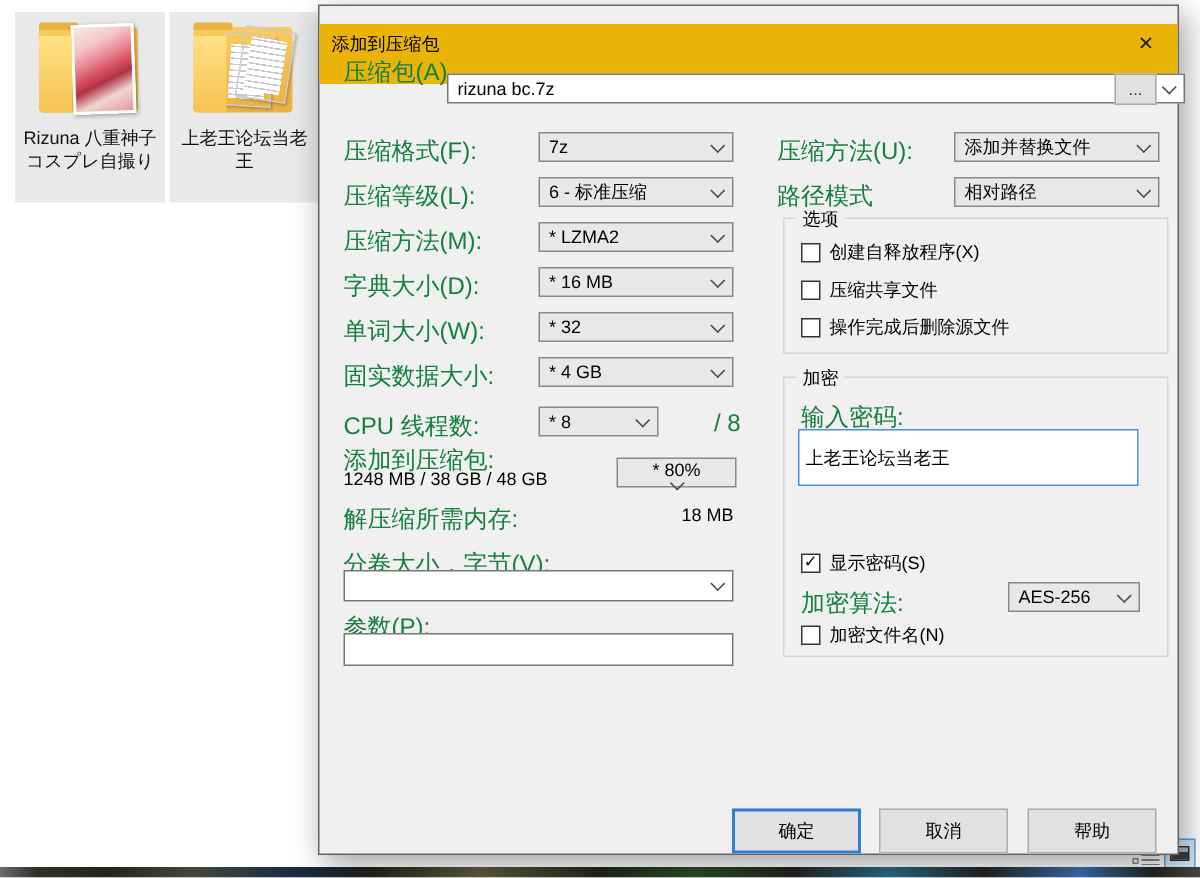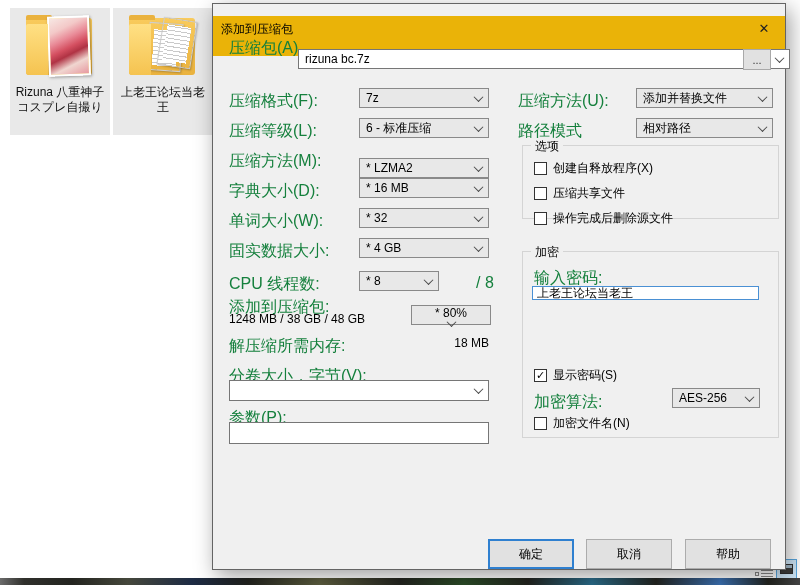--- a/index.html
+++ b/index.html
@@ -43,21 +43,21 @@
   .chev { width:7px; height:7px; border-right:1px solid #4a4a4a; border-bottom:1px solid #4a4a4a; transform:rotate(45deg) translate(-1px,-1px); flex:none; }
   .browse-btn { position:absolute; left:530px; top:45px; width:28px; height:21px; background:#e1e1e1; border:1px solid #a9a9a9; font-size:11px; color:#333; display:flex; align-items:center; justify-content:center; }
 
   .cbrow { position:absolute; display:flex; align-items:center; gap:6px; font-size:12px; color:#000; white-space:nowrap; }
   .cb { width:13px; height:13px; border:1px solid #333; background:#fff; display:flex; align-items:center; justify-content:center; font-size:11px; line-height:1; color:#000; flex:none; }
 
   .group { position:absolute; border:1px solid #d4d4d4; }
   .group-title { position:absolute; top:-8px; left:8px; background:#f0f0f0; padding:0 4px; font-size:12px; color:#000; }
 
   .txtinput { position:absolute; height:22px; border:1px solid #767676; background:#fff; font-size:12px; font-family:"Liberation Sans",sans-serif; padding:0 4px; color:#000; }
-  .pwdinput { position:absolute; height:14px; border:1px solid #4a90d4; background:#fff; font-size:12px; font-family:"Liberation Sans",sans-serif; padding:0 4px; color:#000; width:227px; }
+  .pwdinput { position:absolute; height:38px; border:1px solid #4a90d4; background:#fff; font-size:12px; font-family:"Liberation Sans",sans-serif; padding:0 4px; color:#000; width:227px; }
 
   .btn { position:absolute; width:86px; height:30px; background:#e1e1e1; border:1px solid #acacac; font-size:12px; color:#000; display:flex; align-items:center; justify-content:center; }
   .btn.primary { border:2px solid #2f80d0; }
   .memval { position:absolute; font-size:12px; color:#000; white-space:nowrap; }
 </style>
 </head>
 <body>
 
 <div class="icon-tile" style="left:10px; top:8px;">
   <div class="folder-art">
@@ -110,21 +110,21 @@
   <div class="combo" style="left:146px; top:84px; width:130px;">
     <span>7z</span>
       <span class="chev"></span>
   </div>
   <div class="lbl" style="left:16px; top:117px;">压缩等级(L):</div>
   <div class="combo" style="left:146px; top:114px; width:130px;">
     <span>6 - 标准压缩</span>
       <span class="chev"></span>
   </div>
   <div class="lbl" style="left:16px; top:147px;">压缩方法(M):</div>
-  <div class="combo" style="left:146px; top:144px; width:130px;margin-top:10px;">
+  <div class="combo" style="left:146px; top:144px; width:130px;">
     <span>* LZMA2</span>
       <span class="chev"></span>
   </div>
   <div class="lbl" style="left:16px; top:177px;text-align:right;">字典大小(D):</div>
   <div class="combo" style="left:146px; top:174px; width:130px;">
     <span>* 16 MB</span>
       <span class="chev"></span>
   </div>
   <div class="lbl" style="left:16px; top:207px;">单词大小(W):</div>
   <div class="combo" style="left:146px; top:204px; width:130px;">
@@ -165,21 +165,21 @@
   <div class="combo" style="left:423px; top:84px; width:137px;">
     <span>添加并替换文件</span>
       <span class="chev"></span>
   </div>
   <div class="lbl" style="left:305px; top:117px;">路径模式</div>
   <div class="combo" style="left:423px; top:114px; width:137px;">
     <span>相对路径</span>
       <span class="chev"></span>
   </div>
 
-  <div class="group" style="left:309px; top:141px; width:257px; height:74px;">
+  <div class="group" style="left:309px; top:141px; width:257px; height:91px;">
     <span class="group-title">选项</span>
     <div class="cbrow" style="left:11px; top:14px;">
       <span class="cb"></span>
       <span>创建自释放程序(X)</span>
     </div>
     <div class="cbrow" style="left:11px; top:39px;">
       <span class="cb"></span>
       <span>压缩共享文件</span>
     </div>
     <div class="cbrow" style="left:11px; top:64px;">

